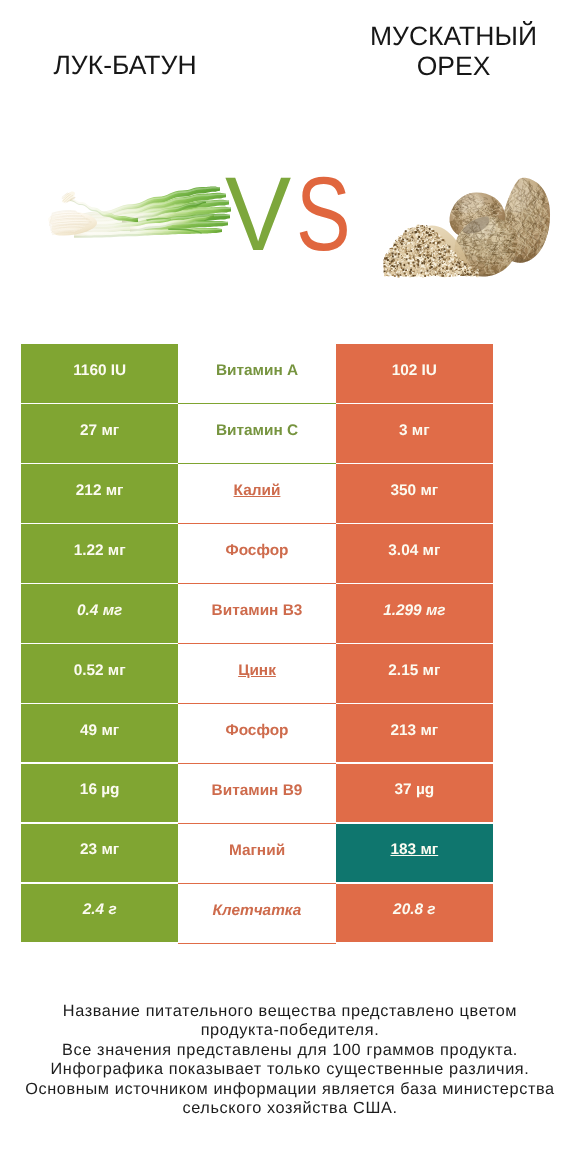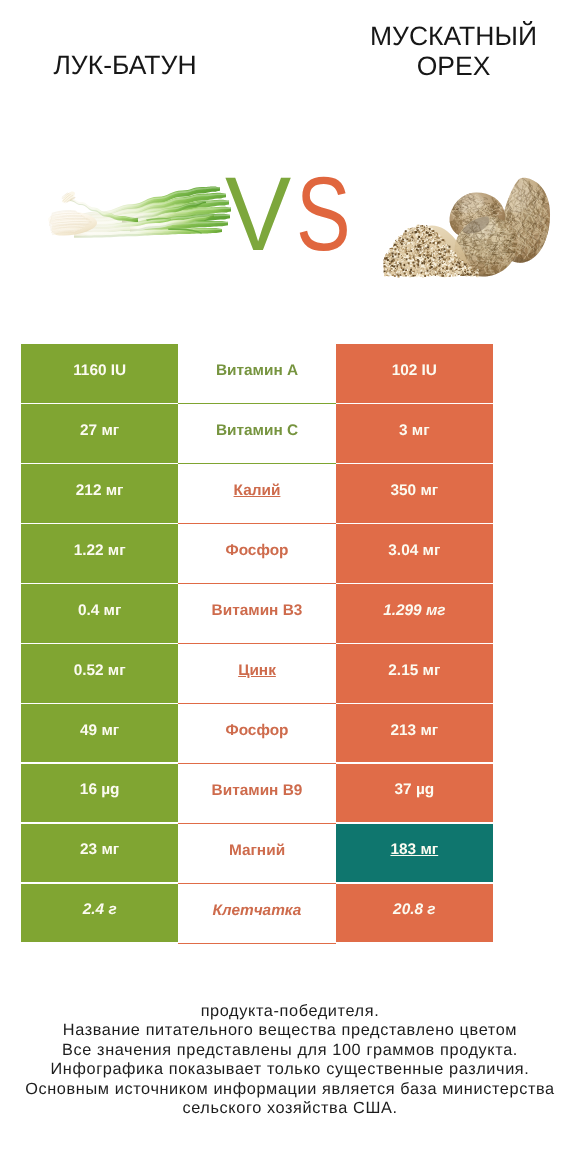--- a/index.html
+++ b/index.html
@@ -268,21 +268,21 @@
         <div class="cell left" style="background: rgb(128, 165, 50); color: rgb(252, 251, 241);">212 мг</div>
         <div class="cell mid" style="color: rgb(206, 107, 76); border-bottom: 1px solid rgb(224, 108, 72); text-decoration: underline;">Калий</div>
         <div class="cell right" style="background: rgb(224, 108, 72); color: rgb(252, 251, 241);">350 мг</div>
       </div>
       <div class="row">
         <div class="cell left" style="background: rgb(128, 165, 50); color: rgb(252, 251, 241);">1.22 мг</div>
         <div class="cell mid" style="color: rgb(206, 107, 76); border-bottom: 1px solid rgb(224, 108, 72);">Фосфор</div>
         <div class="cell right" style="background: rgb(224, 108, 72); color: rgb(252, 251, 241);">3.04 мг</div>
       </div>
       <div class="row">
-        <div class="cell left" style="background: rgb(128, 165, 50); color: rgb(252, 251, 241);">0.4 мг</div>
+        <div class="cell left" style="background: rgb(128, 165, 50); color: rgb(252, 251, 241); font-style: italic;">0.4 мг</div>
         <div class="cell mid" style="color: rgb(206, 107, 76); border-bottom: 1px solid rgb(224, 108, 72);">Витамин B3</div>
         <div class="cell right" style="background: rgb(224, 108, 72); color: rgb(252, 251, 241); font-style: italic;">1.299 мг</div>
       </div>
       <div class="row">
         <div class="cell left" style="background: rgb(128, 165, 50); color: rgb(252, 251, 241);">0.52 мг</div>
         <div class="cell mid" style="color: rgb(206, 107, 76); border-bottom: 1px solid rgb(224, 108, 72); text-decoration: underline;">Цинк</div>
         <div class="cell right" style="background: rgb(224, 108, 72); color: rgb(252, 251, 241);">2.15 мг</div>
       </div>
       <div class="row">
         <div class="cell left" style="background: rgb(128, 165, 50); color: rgb(252, 251, 241);">49 мг</div>
@@ -299,20 +299,20 @@
         <div class="cell mid" style="color: rgb(206, 107, 76); border-bottom: 1px solid rgb(224, 108, 72);">Магний</div>
         <div class="cell right" style="background: #0f766e; color: rgb(252, 251, 241); text-decoration: underline;">183 мг</div>
       </div>
       <div class="row">
         <div class="cell left" style="background: rgb(128, 165, 50); color: rgb(252, 251, 241);">2.4 г</div>
         <div class="cell mid" style="color: rgb(206, 107, 76); border-bottom: 1px solid rgb(224, 108, 72);">Клетчатка</div>
         <div class="cell right" style="background: rgb(224, 108, 72); color: rgb(252, 251, 241);">20.8 г</div>
       </div>
     </div>
   <div class="footer" id="footer" style="color: rgb(29, 29, 29);">
+      <div>Название питательного вещества представлено цветом</div>
       <div>продукта-победителя.</div>
-      <div>Название питательного вещества представлено цветом</div>
       <div>Все значения представлены для 100 граммов продукта.</div>
       <div>Инфографика показывает только существенные различия.</div>
       <div>Основным источником информации является база министерства</div>
       <div>сельского хозяйства США.</div>
     </div>
 </div>
 
 </body></html>

